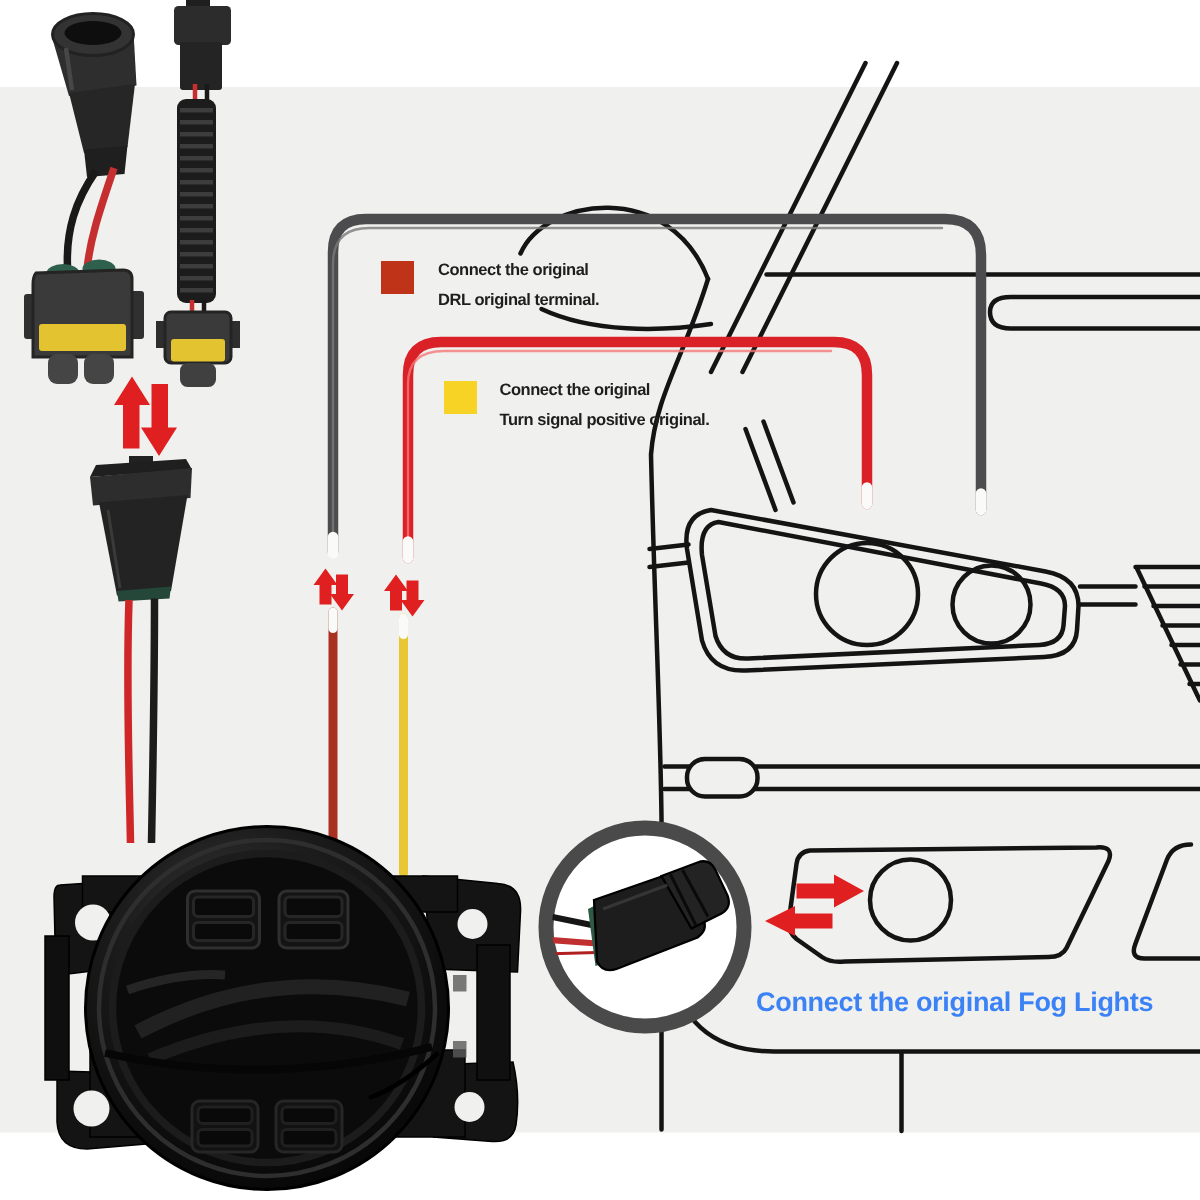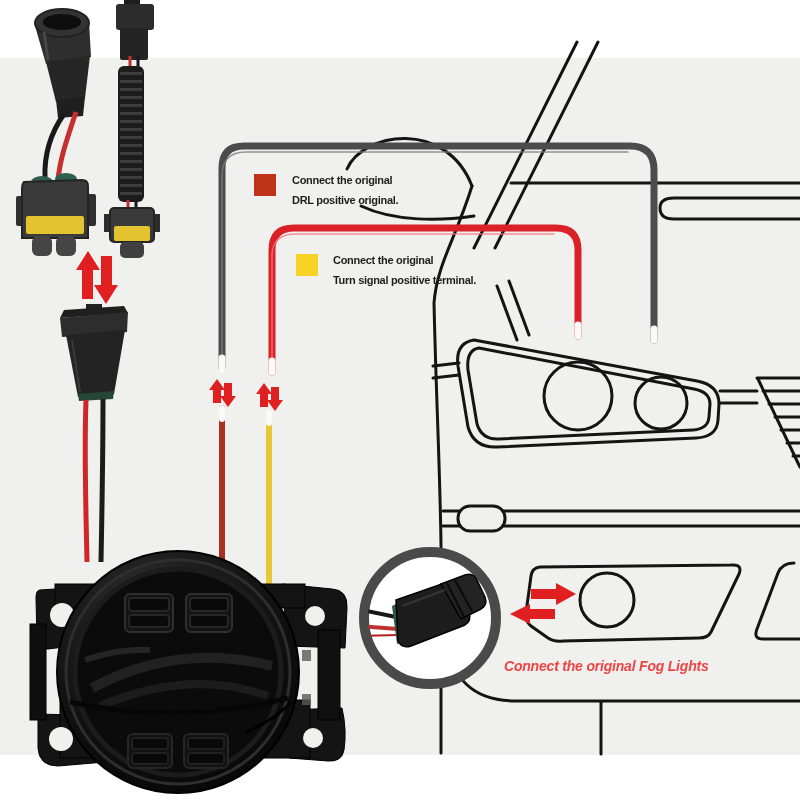--- a/index.html
+++ b/index.html
@@ -4,22 +4,22 @@
 <style>
   html,body{margin:0;padding:0;}
   body{width:800px;height:800px;position:relative;overflow:hidden;
        font-family:"Liberation Sans", sans-serif;background:var(--page,#ffffff);}
   .panel{position:absolute;left:0;top:58px;width:800px;height:697px;
          background:var(--background_panel,#f0f0ee);}
   svg.art{position:absolute;left:0;top:0;}
   .swatch{position:absolute;width:22px;height:22px;}
   .legend-text{position:absolute;font-weight:700;font-size:11px;line-height:20px;
                color:#1e1e1e;letter-spacing:-0.3px;white-space:nowrap;}
-  .caption{position:absolute;font-weight:600;font-size:14px;color:#ef4444;
-           letter-spacing:-0.2px;white-space:nowrap;font-style:italic;}
+  .caption{position:absolute;font-weight:600;font-size:18px;color:#3b82f6;
+           letter-spacing:-0.2px;white-space:nowrap;}
 </style>
 </head>
 <body>
 
 <div class="panel"></div>
 
 <svg class="art" width="800" height="800" viewBox="0 0 800 800">
 
   <defs>
     <radialGradient id="lampG" cx="40%" cy="28%" r="85%">
@@ -219,22 +219,22 @@
 
   <g fill="var(--arrow_red,#e02020)">
     <polygon points="576,594 556,583 556,589 531,589 531,599 556,599 556,605"></polygon>
     <polygon points="510,614 530,604 530,609 555,609 555,619 530,619 530,624"></polygon>
   </g>
 </svg>
 
 <div class="swatch" style="left: 254px; top: 174px; background: rgb(191, 52, 24);"></div>
 <div class="legend-text" style="left:292px;top:170px;">
   <div>Connect the original</div>
-  <div>DRL positive original.</div>
+  <div>DRL original terminal.</div>
 </div>
 
 <div class="swatch" style="left: 296px; top: 254px; background: rgb(247, 211, 37);"></div>
 <div class="legend-text" style="left:333px;top:250px;">
   <div>Connect the original</div>
-  <div>Turn signal positive terminal.</div>
+  <div>Turn signal positive original.</div>
 </div>
 
 <div class="caption" style="left:504px;top:658px;">Connect the original Fog Lights</div>
 
 </body></html>

